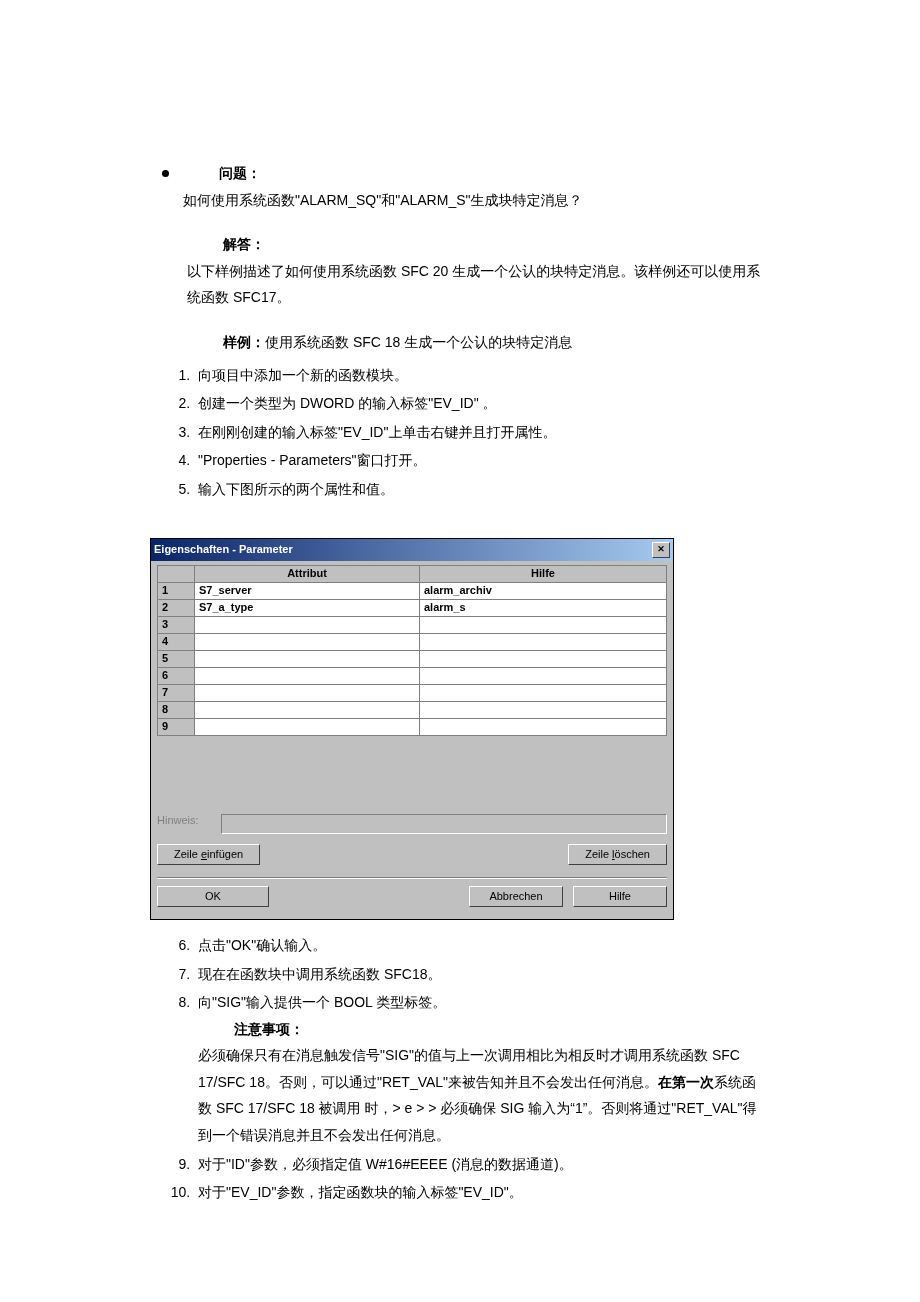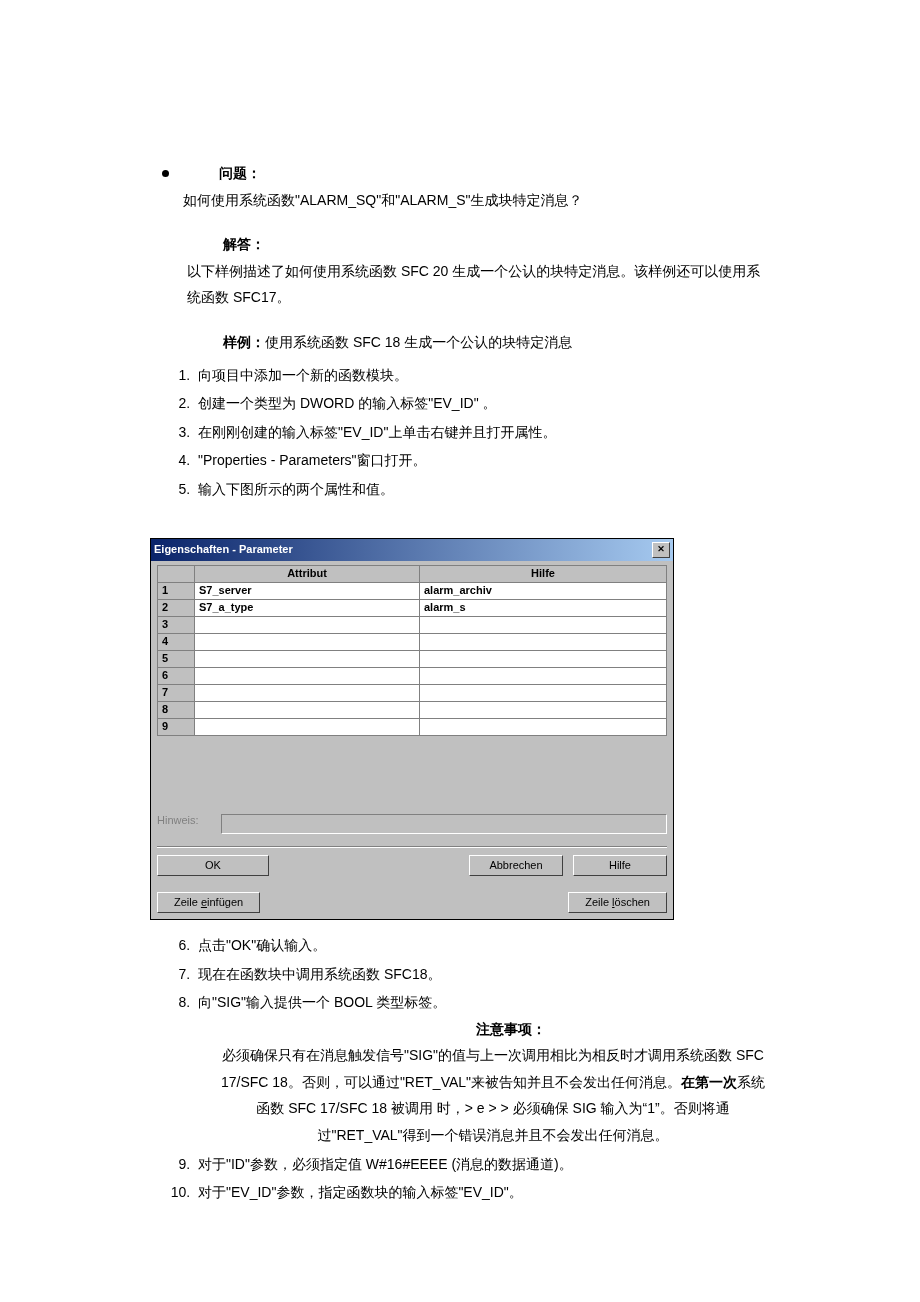--- a/index.html
+++ b/index.html
@@ -33,21 +33,21 @@
   .indent-q { margin-left: 33px; }
   .section { margin-top: 18px; margin-left: 37px; }
   ol.num-list {
     margin: 6px 0 0 44px;
     padding: 0;
   }
   ol.num-list li {
     margin: 2px 0;
     padding-left: 4px;
   }
-  .sub-indent { margin-left: 18px; text-align: center; }
+  .sub-indent { margin-left: 0; }
   .inline-bold { font-weight: bold; }
 
   .dialog-wrap {
     margin: 35px 0 12px 0;
   }
   .dialog {
     width: 522px;
     border: 1px solid #000;
     background: #c0c0c0;
     font-family: "MS Sans Serif", Tahoma, Arial, sans-serif;
@@ -244,32 +244,32 @@
               </tr>
         </tbody>
           </table>
         <div class="grid-below"></div>
 
         <div class="hinweis-row">
           <span class="hinweis-label">Hinweis:</span>
           <span class="hinweis-box"></span>
         </div>
 
+        <div class="button-row">
+          <span class="w-btn"><span>Zeile </span><span class="underline">e</span><span>infügen</span></span>
+          <span class="spacer"></span>
+          <span class="w-btn"><span>Zeile </span><span class="underline">l</span><span>öschen</span></span>
+        </div>
+
         <div class="button-row sep">
           <span class="w-btn" style="min-width:78px">OK</span>
           <span class="spacer"></span>
           <span class="w-btn">Abbrechen</span>
           <span style="width:10px"></span>
           <span class="w-btn">Hilfe</span>
-        </div>
-
-        <div class="button-row">
-          <span class="w-btn"><span>Zeile </span><span class="underline">e</span><span>infügen</span></span>
-          <span class="spacer"></span>
-          <span class="w-btn"><span>Zeile </span><span class="underline">l</span><span>öschen</span></span>
         </div>
       </div>
     </div>
   </div>
 
   <ol class="num-list" start="6">
     <li><span>点击"OK"确认输入。</span></li>
     <li><span>现在在函数块中调用系统函数 SFC18。</span></li>
     <li>
       <span>向"SIG"输入提供一个 BOOL 类型标签。</span>

